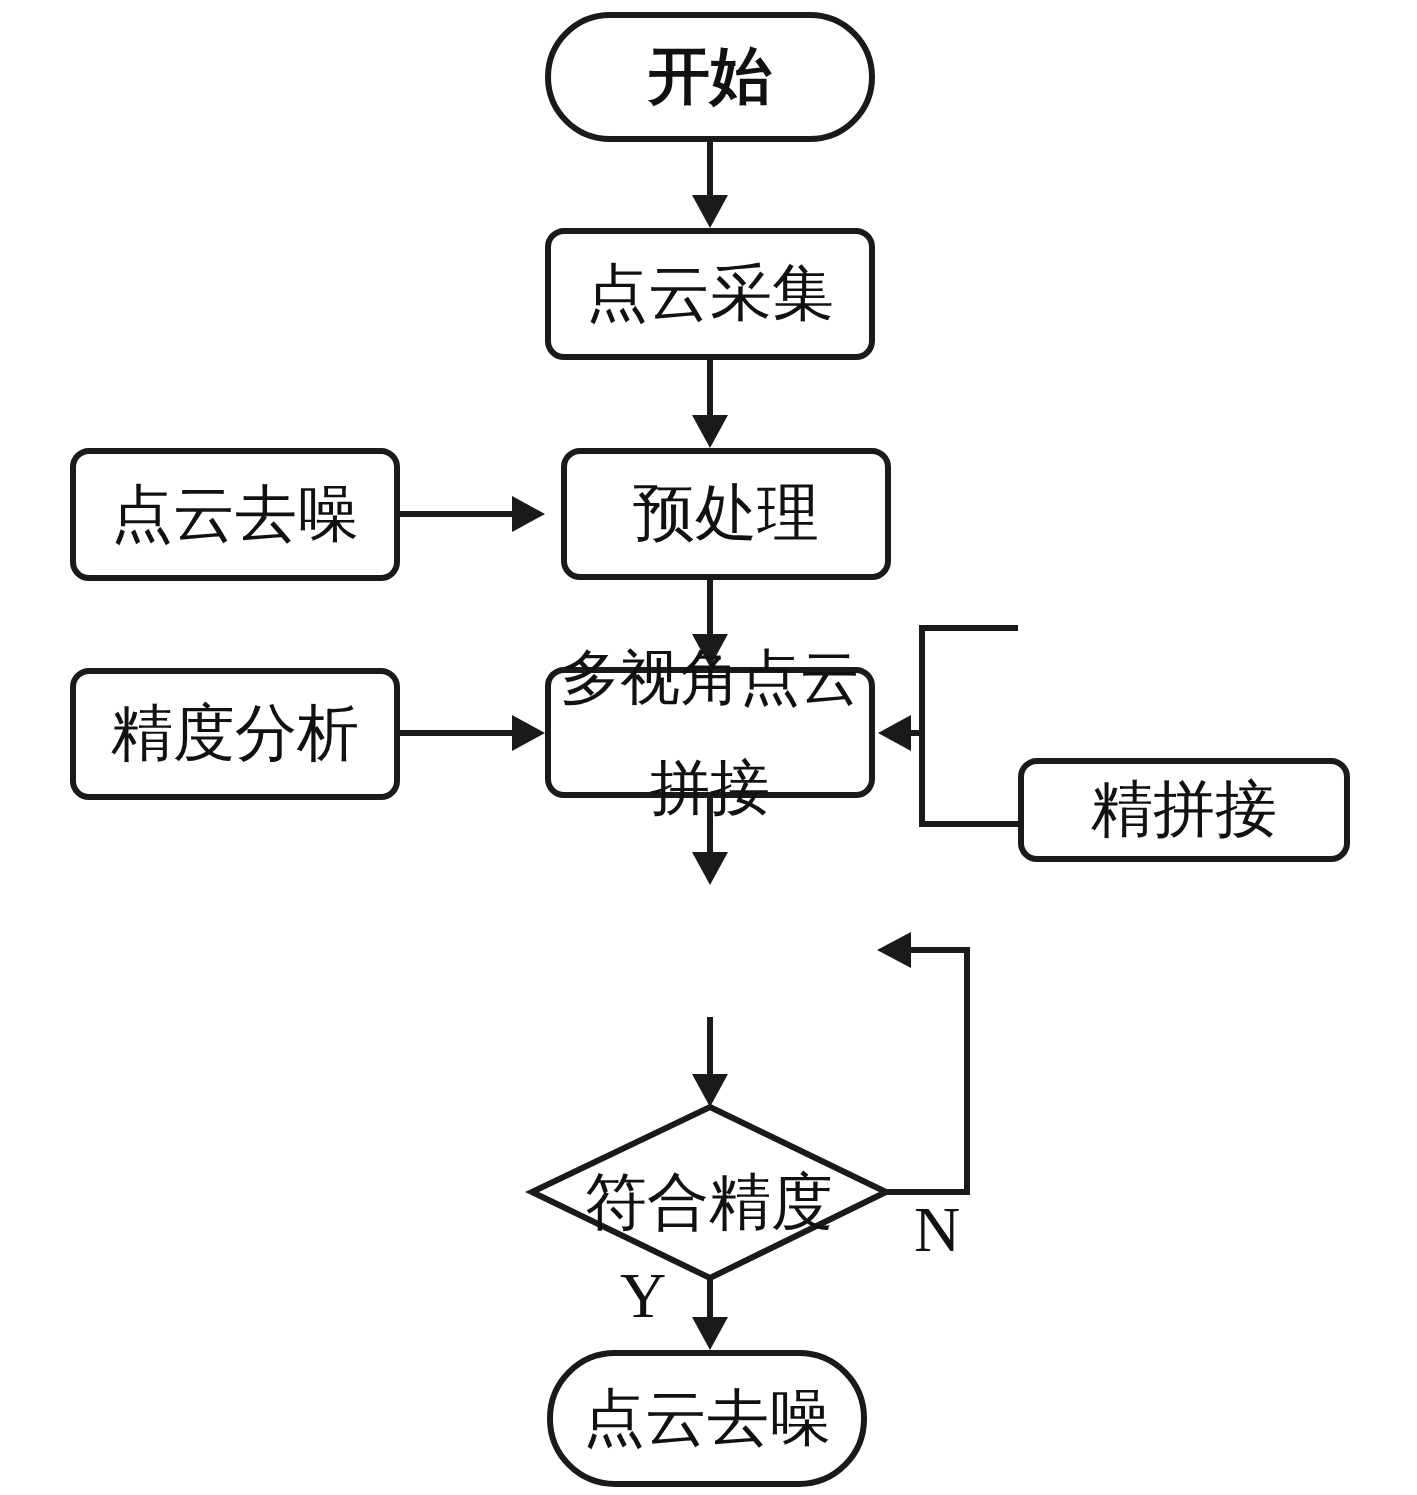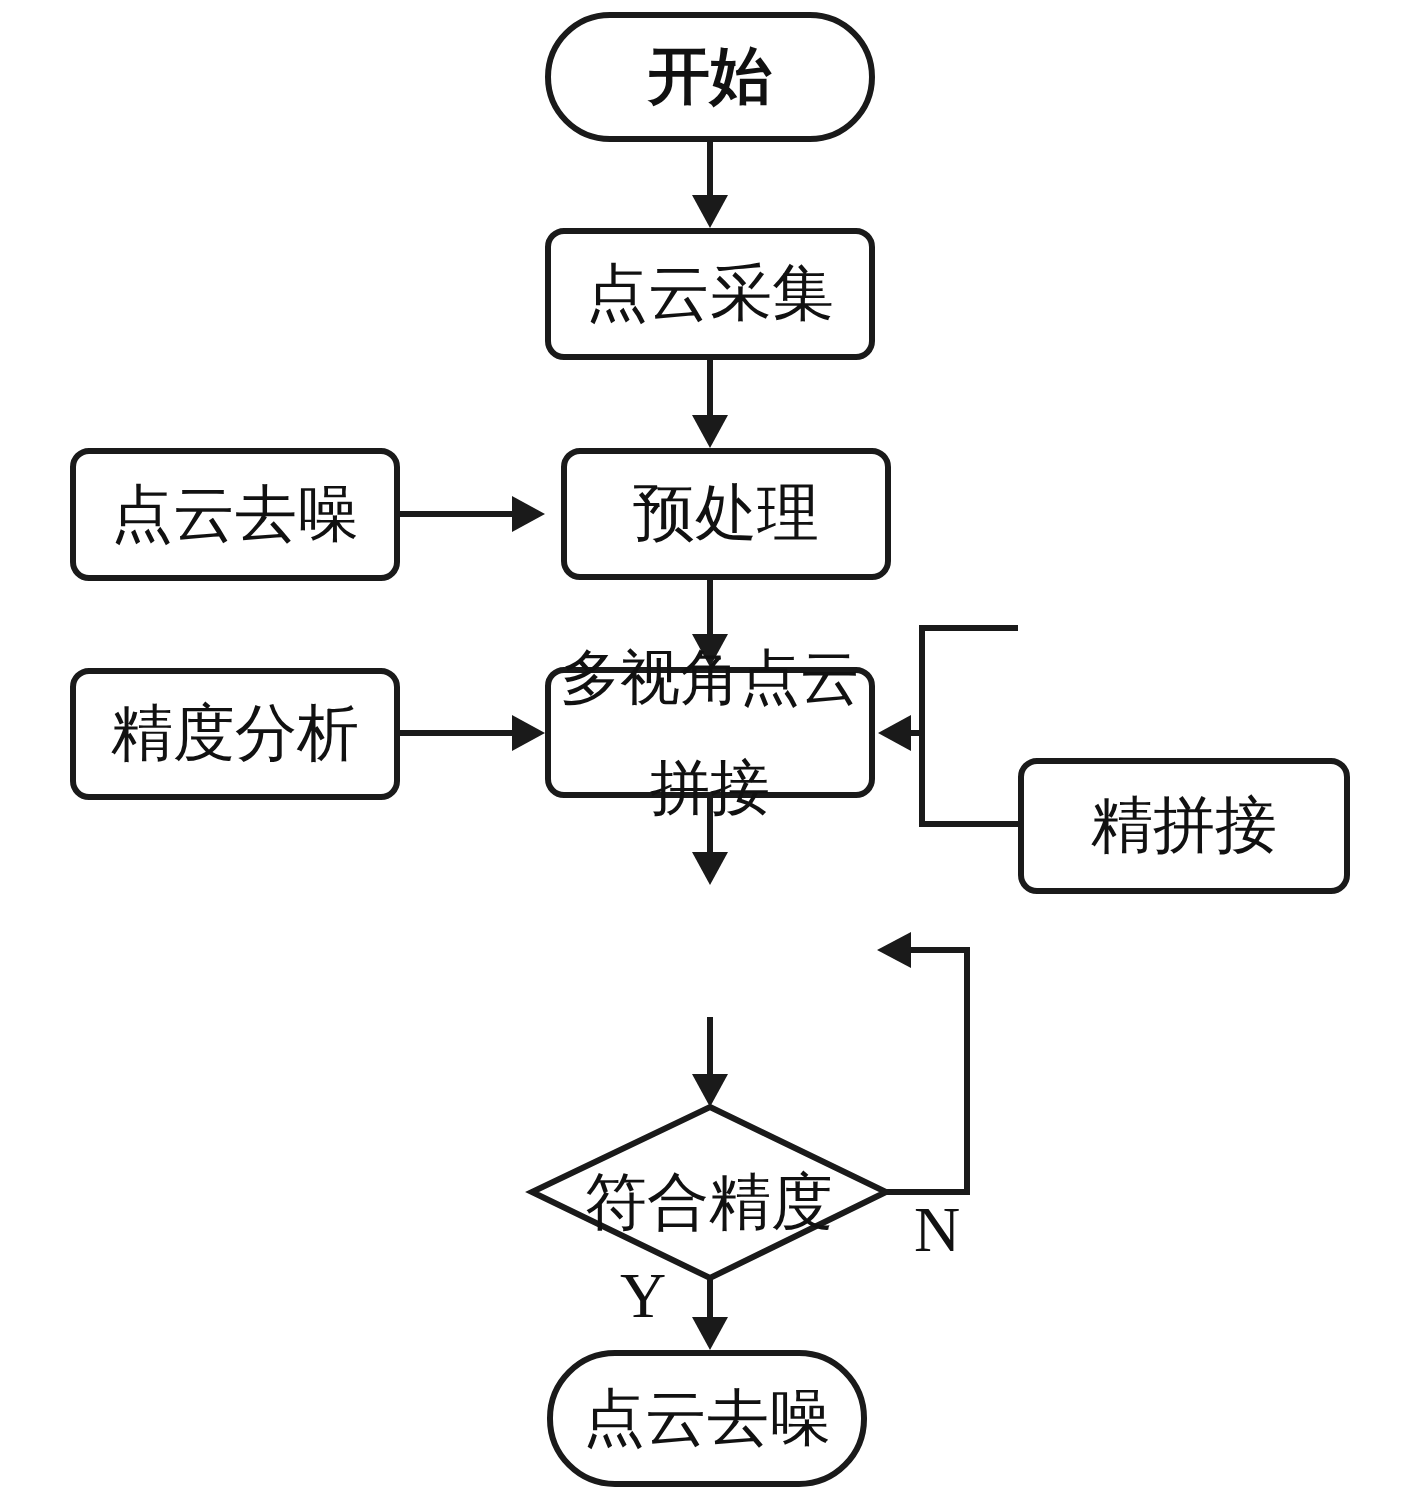--- a/index.html
+++ b/index.html
@@ -115,21 +115,21 @@
   <div class="node process" style="left:70px; top:668px; width:330px; height:132px;justify-content:center;">
     <span>精度分析</span>
   </div>
 
   <div class="node process two-line" style="left:545px; top:667px; width:330px; height:131px;gap:44px;">
     <span>多视角点云</span>
     <span>拼接</span>
   </div>
 
 
-  <div class="node process" style="left:1018px; top:758px; width:332px; height:136px;">
+  <div class="node process" style="left:1018px; top:758px; width:332px; height:104px;">
     <span>精拼接</span>
   </div>
 
 
   <div class="decision-label" style="left:532px; top:1140px; width:354px; height:104px;">
     <span>符合精度</span>
   </div>
 
   <div class="node terminator" style="left:547px; top:1350px; width:320px; height:137px;">
     <span>点云去噪</span>

